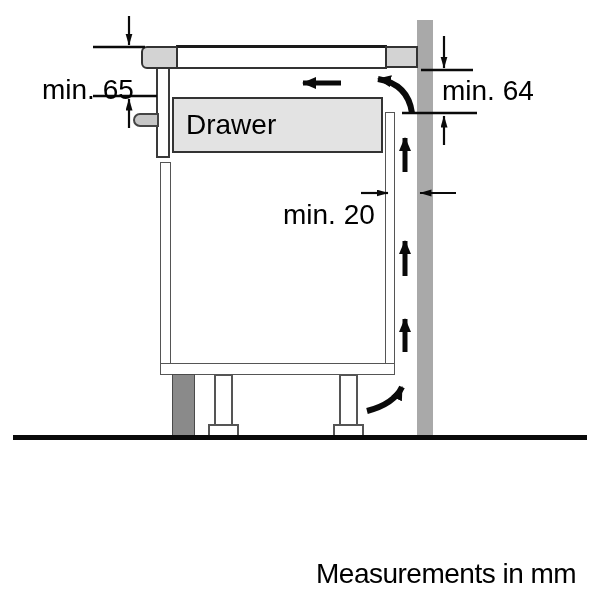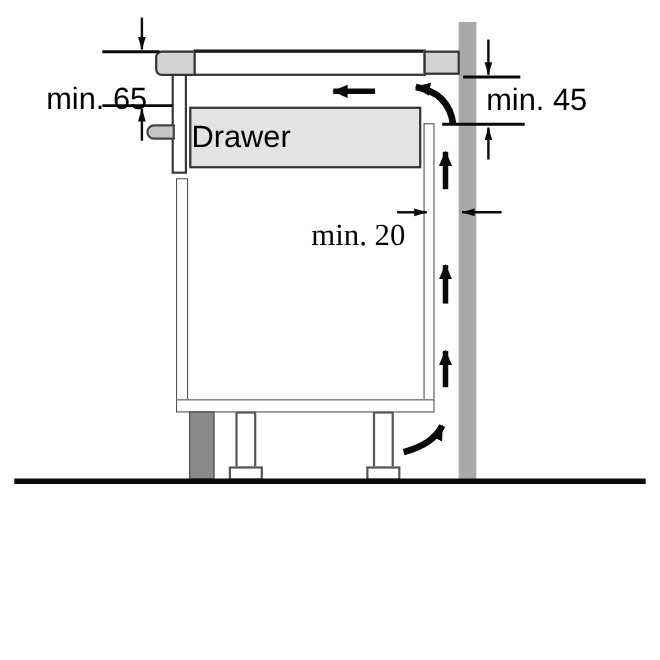--- a/index.html
+++ b/index.html
@@ -20,29 +20,29 @@
     border:2px solid #333;}
   
   .front-panel{left:156px;top:67px;width:14px;height:91px;background:#fff;border:2px solid #3a3a3a;}
   .handle{left:133px;top:113px;width:26px;height:14px;background:#c6c6c6;
     border:2px solid #444;border-radius:7px 0 0 7px;}
   .side-panel{left:160px;top:162px;width:11px;height:212px;background:#fff;border:1.5px solid #555;}
   .bottom-panel{left:160px;top:363px;width:235px;height:12px;background:#fff;border:1.5px solid #555;}
   .back-panel{left:385px;top:112px;width:10px;height:253px;background:#fff;border:1.5px solid #555;}
   .drawer{left:172px;top:97px;width:211px;height:56px;background:#e3e3e3;border:2px solid #333;
     display:flex;align-items:center;}
-  .drawer span{font-size:28px;letter-spacing:0;}
+  .drawer span{font-size:28px;padding-left:12px;letter-spacing:0;}
   .plinth{left:172px;top:374px;width:23px;height:62px;background:#8a8a8a;border:1px solid #4a4a4a;}
   .leg-shaft{top:374px;width:19px;height:52px;background:#fff;border:2px solid #555;}
   .leg-foot{top:424px;width:31px;height:13px;background:#fff;border:2px solid #555;}
   
   .lbl{position:absolute;font-size:28px;white-space:nowrap;line-height:1;}
   .lbl-min65{left:42px;top:60px;margin-top:16px;}
   .lbl-min45{left:442px;top:77px;}
-  .lbl-min20{left:283px;top:201px;font-family:Liberation Serif, serif;}
+  .lbl-min20{left:283px;top:201px;}
   .lbl-footer{left:316px;top:560px;font-size:28px;letter-spacing:-0.5px;}
   svg.overlay{position:absolute;left:0;top:0;width:600px;height:600px;pointer-events:none;}
 </style>
 </head>
 <body>
 
 <div id="stage">
 
   <div class="abs wall"></div>
 
@@ -101,16 +101,17 @@
       <line x1="341" y1="83" x2="303" y2="83" stroke-width="5" marker-end="url(#flowhead)"></line>
       <path d="M412,113 Q408,84 378,79" stroke-width="6" marker-end="url(#flowhead)"></path>
       <line x1="405" y1="172" x2="405" y2="138" stroke-width="5" marker-end="url(#flowhead)"></line>
       <line x1="405" y1="276" x2="405" y2="241" stroke-width="5" marker-end="url(#flowhead)"></line>
       <line x1="405" y1="352" x2="405" y2="319" stroke-width="5" marker-end="url(#flowhead)"></line>
       <path d="M367,411 Q394,404 402,387" stroke-width="6" marker-end="url(#flowhead)"></path>
     </g>
   </svg>
 
   <div class="lbl lbl-min65">min. 65</div>
-  <div class="lbl lbl-min45">min. 45</div>
+  <div class="lbl lbl-min45">min. 64</div>
   <div class="lbl lbl-min20">min. 20</div>
+  <div class="lbl lbl-footer">Measurements in mm</div>
 
 </div>
 
 </body></html>

